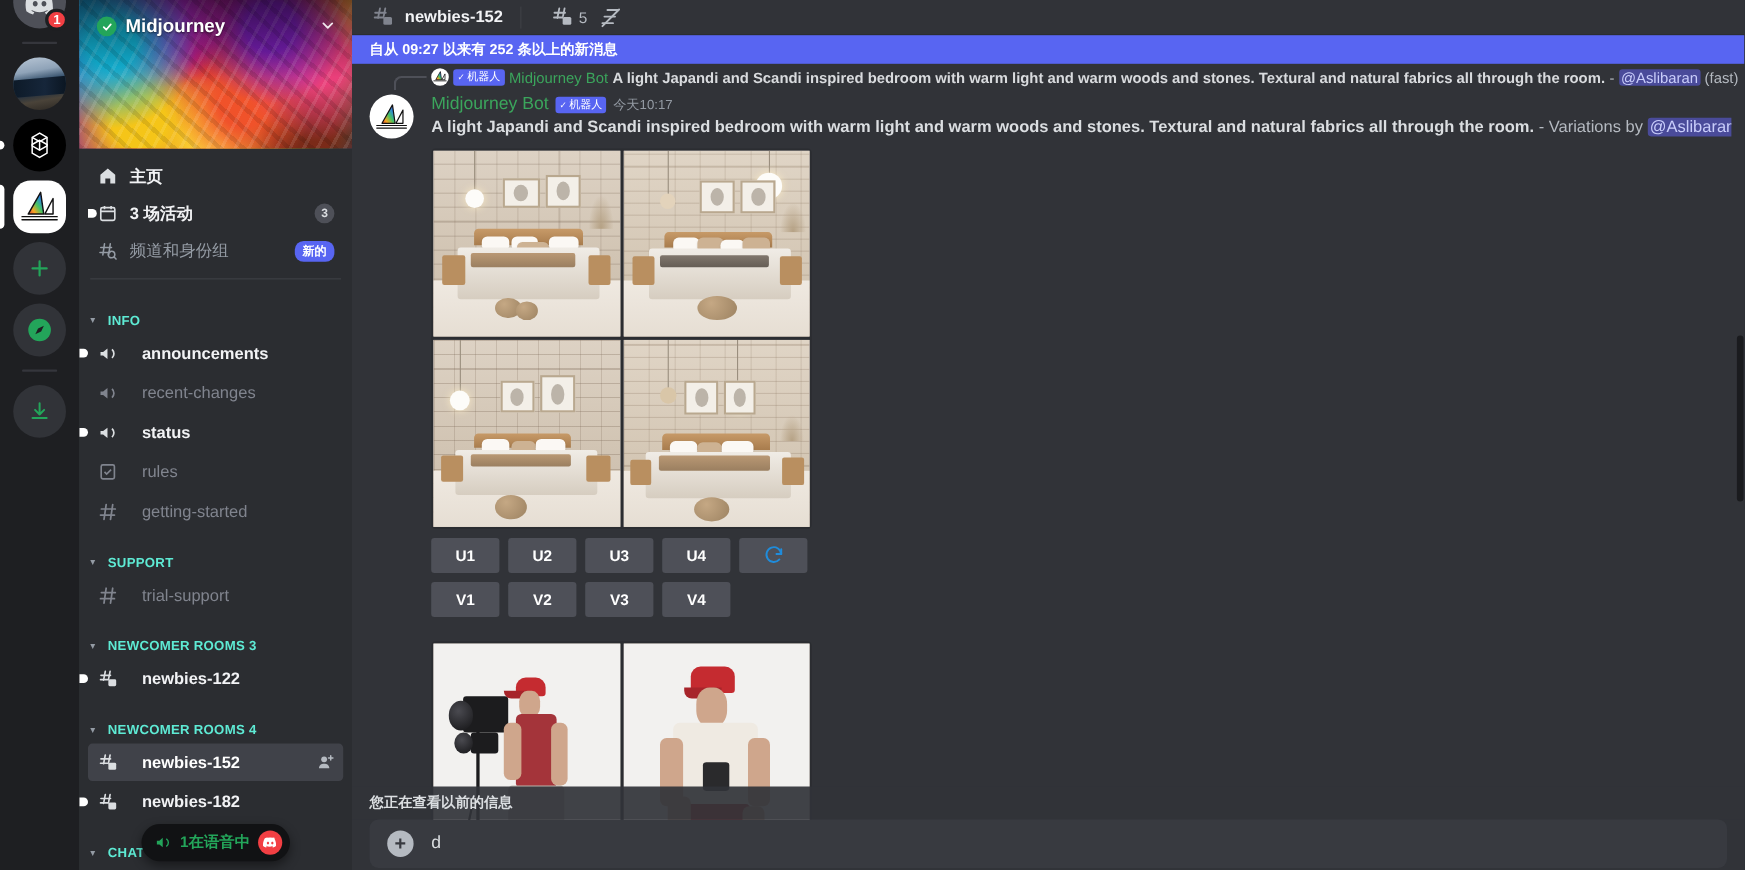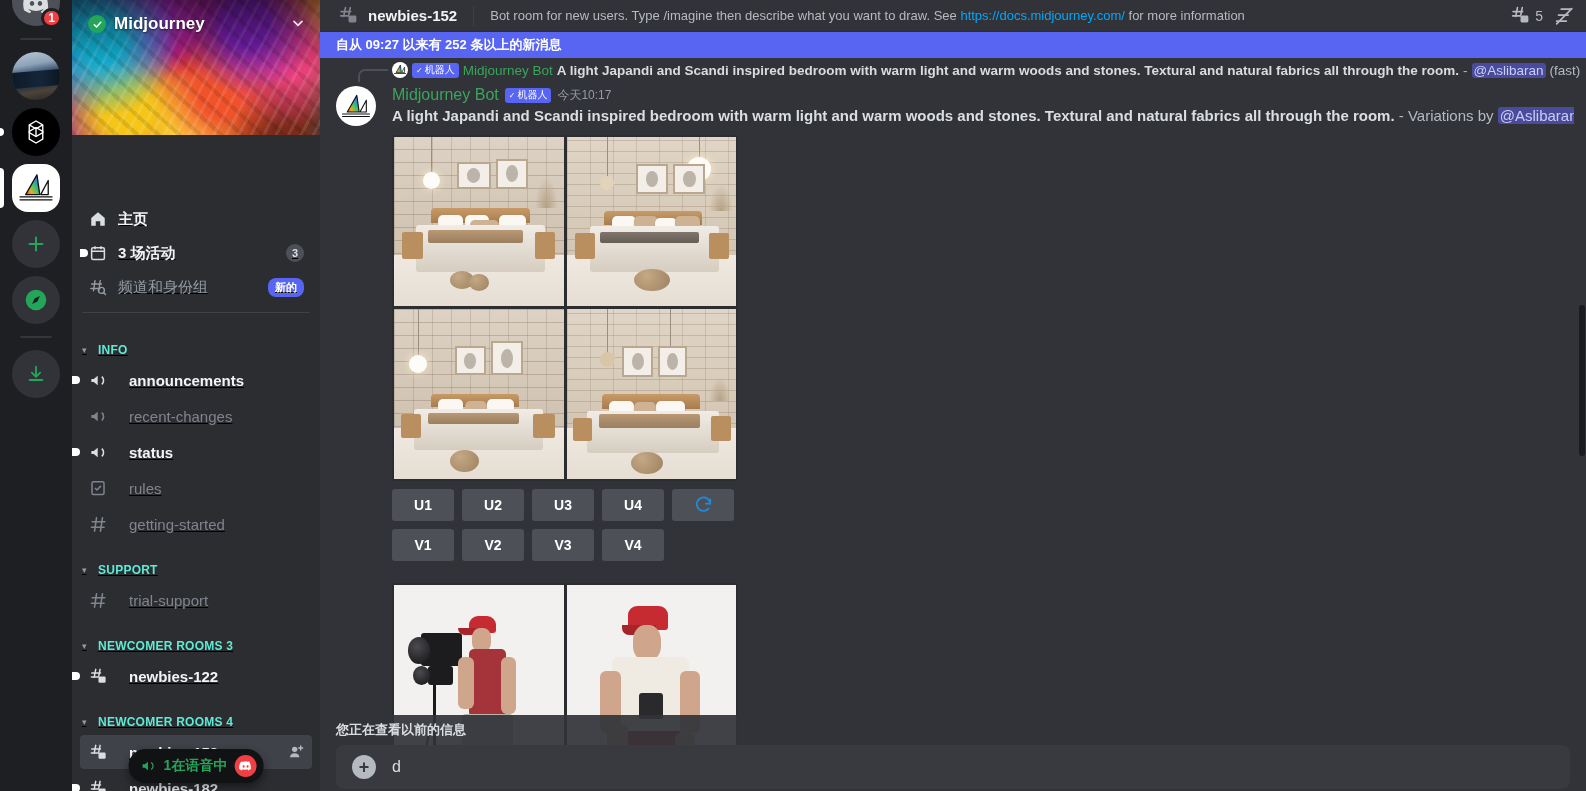--- a/index.html
+++ b/index.html
@@ -27,21 +27,21 @@
   .rail-sep { width:32px; height:2px; background:#35363c; border-radius:1px;
     margin:4px 0 12px 0; flex:0 0 auto; }
   .ship-photo { width:100%; height:100%;
     background:linear-gradient(170deg,#b9c7d6 0%,#8fa3b8 28%,#35506b 45%,#1d2d3f 62%,#4a4339 78%,#2a2622 100%); }
   .ship-photo::after { content:""; display:block; width:100%; height:34%;
     margin-top:40%; background:linear-gradient(90deg,#0d1a28,#16263a 60%,#0b1622);
     transform:skewY(-5deg); }
 
   
   #channel-sidebar { width:248px; flex:0 0 248px; background:#2b2d31; height:791px;
-    display:flex; flex-direction:column; position:relative; overflow:hidden;text-decoration:underline; }
+    display:flex; flex-direction:column; position:relative; overflow:hidden; }
   #server-banner { height:135px; position:relative; flex:0 0 auto;
     background:
       radial-gradient(circle at 12% 30%, #12b5d8 0 9%, transparent 32%),
       radial-gradient(circle at 30% 12%, #b02ad1 0 8%, transparent 30%),
       radial-gradient(circle at 70% 18%, #7a1fb8 0 11%, transparent 34%),
       radial-gradient(circle at 88% 40%, #ea3f7a 0 10%, transparent 32%),
       radial-gradient(circle at 60% 70%, #f0522a 0 12%, transparent 36%),
       radial-gradient(circle at 22% 82%, #f5c518 0 11%, transparent 34%),
       radial-gradient(circle at 46% 92%, #ffd54a 0 9%, transparent 30%),
       radial-gradient(circle at 82% 86%, #7a2a18 0 12%, transparent 36%),
@@ -55,21 +55,21 @@
     background:linear-gradient(to bottom, rgba(0,0,0,.55) 0, rgba(0,0,0,0) 52%); }
   .banner-head { position:absolute; top:0; left:0; right:0; height:48px; z-index:3;
     display:flex; align-items:center; padding:0 14px 0 16px; }
   .verified-check { width:18px; height:18px; border-radius:50%; background:#23a55a;
     display:flex; align-items:center; justify-content:center; flex:0 0 auto;
     margin-right:8px; }
   .server-title { color:#fff; font-size:17px; font-weight:bold; flex:1;
     text-shadow:0 1px 2px rgba(0,0,0,.6); white-space:nowrap; overflow:hidden; }
   .chev { color:#fff; font-size:13px; opacity:.9; }
 
-  .nav-section { padding:22px 8px 0 8px; flex:0 0 auto;margin-top:45px; }
+  .nav-section { padding:8px 8px 0 8px; flex:0 0 auto; }
   .nav-row { height:34px; display:flex; align-items:center; padding:0 8px;
     border-radius:4px; cursor:pointer; gap:10px; }
   .nav-ico { width:20px; height:20px; flex:0 0 20px; display:flex;
     align-items:center; justify-content:center; color:#949ba4; }
   .nav-label { font-size:15px; color:#949ba4; flex:1; white-space:nowrap; }
   .nav-row.bright .nav-label { color:#f2f3f5; font-weight:bold; }
   .nav-row.bright .nav-ico { color:#dbdee1; }
   .count-badge { min-width:18px; height:18px; border-radius:9px; background:#4e5058;
     color:#dbdee1; font-size:11px; font-weight:bold; display:flex;
     align-items:center; justify-content:center; padding:0 5px; }
@@ -519,21 +519,20 @@
 
   <div id="chan-header">
     <span class="hdr-ico">
       <svg width="21" height="21" viewBox="0 0 24 24" fill="none" stroke="currentColor" stroke-width="1.9" stroke-linecap="round">
           <path d="M8.5 3 6.5 13M14 3l-1.6 8M3.5 7.5h11M3 12.5h9"></path>
           <rect x="12" y="12" width="9" height="8" rx="1.6" fill="currentColor" stroke="none"></rect>
         </svg>
     </span>
     <span class="hdr-title">newbies-152</span>
     <span class="hdr-div"></span>
-    <span class="hdr-topic"><span>Bot room for new users. Type /imagine then describe what you want to draw. See </span><a href="#">https://docs.midjourney.com/</a><span> for more information</span></span>
     <span class="hdr-right">
       <span class="hdr-btn">
         <svg width="21" height="21" viewBox="0 0 24 24" fill="none" stroke="currentColor" stroke-width="1.9" stroke-linecap="round">
             <path d="M8.5 3 6.5 13M14 3l-1.6 8M3.5 7.5h11M3 12.5h9"></path>
             <rect x="12" y="12" width="9" height="8" rx="1.6" fill="currentColor" stroke="none"></rect>
           </svg>
         <span class="hdr-cnt">5</span>
       </span>
       <span class="hdr-btn">
         <svg width="22" height="22" viewBox="0 0 24 24" fill="none" stroke="currentColor" stroke-width="1.9" stroke-linecap="round">

